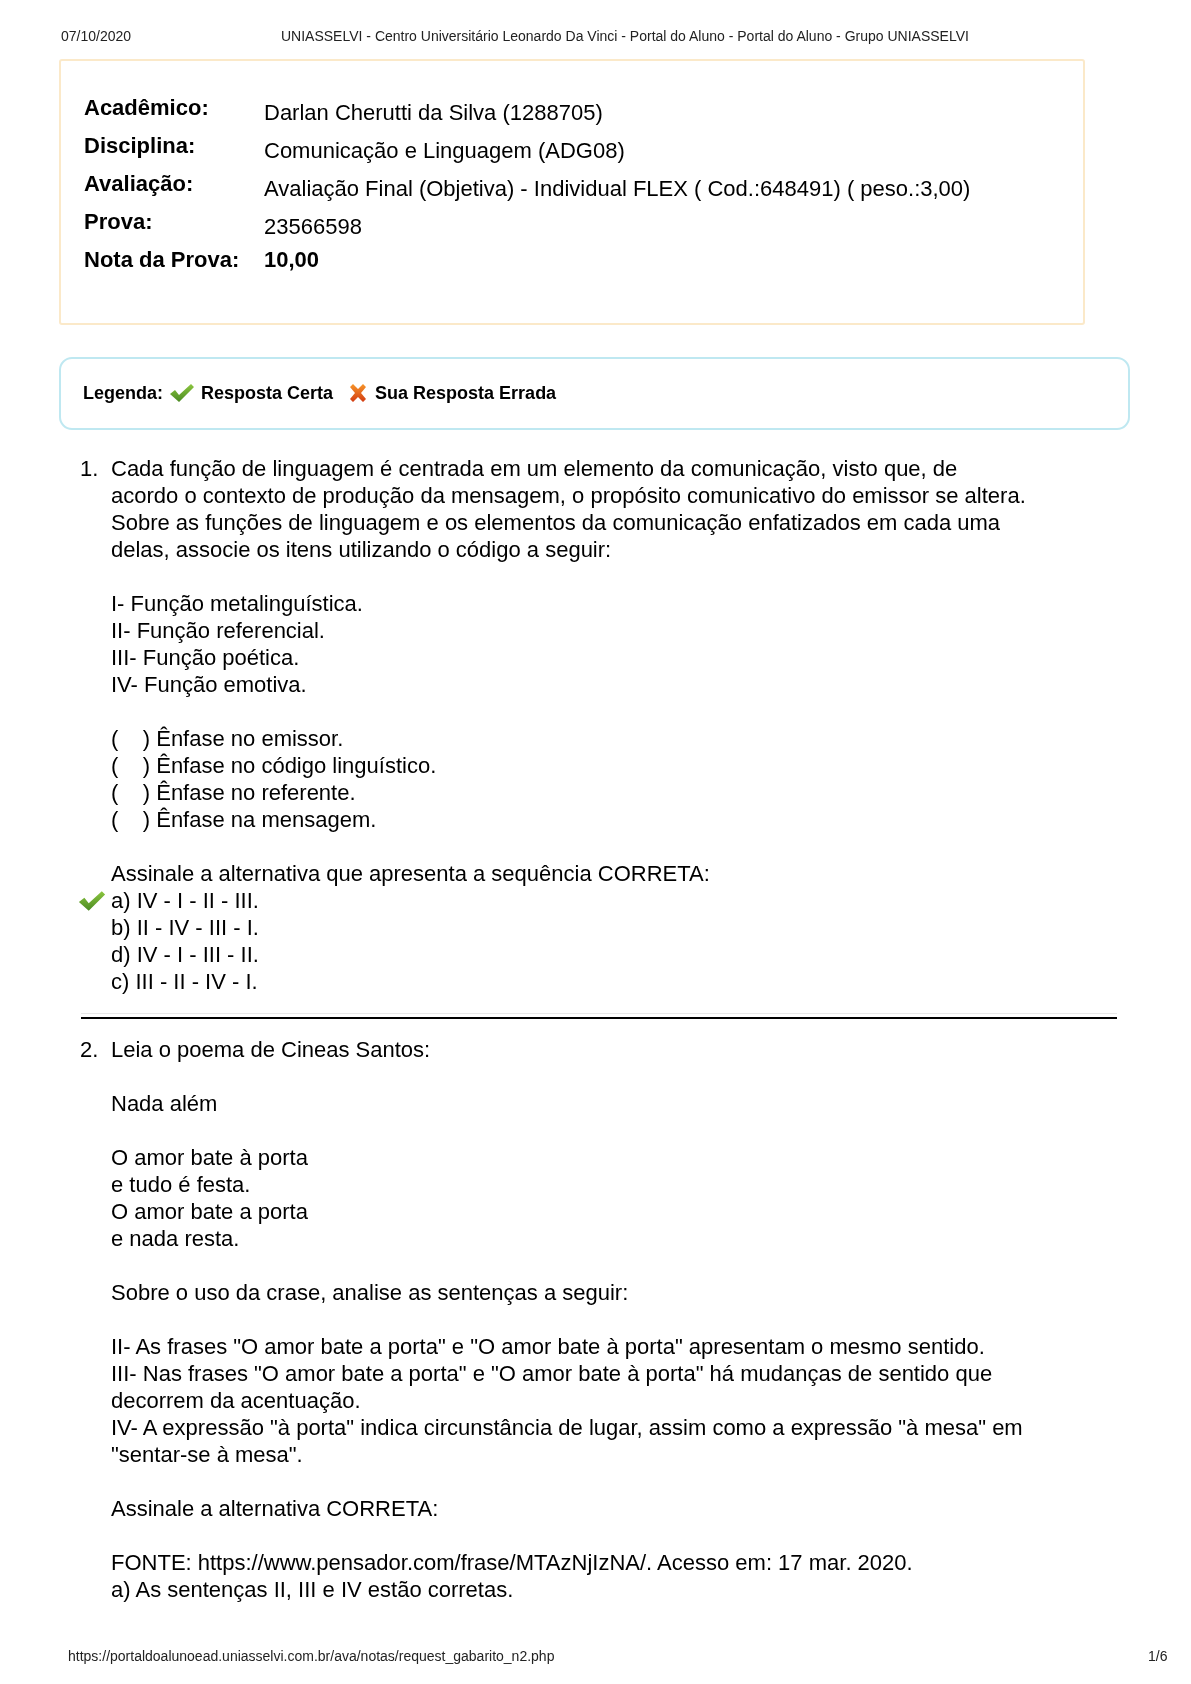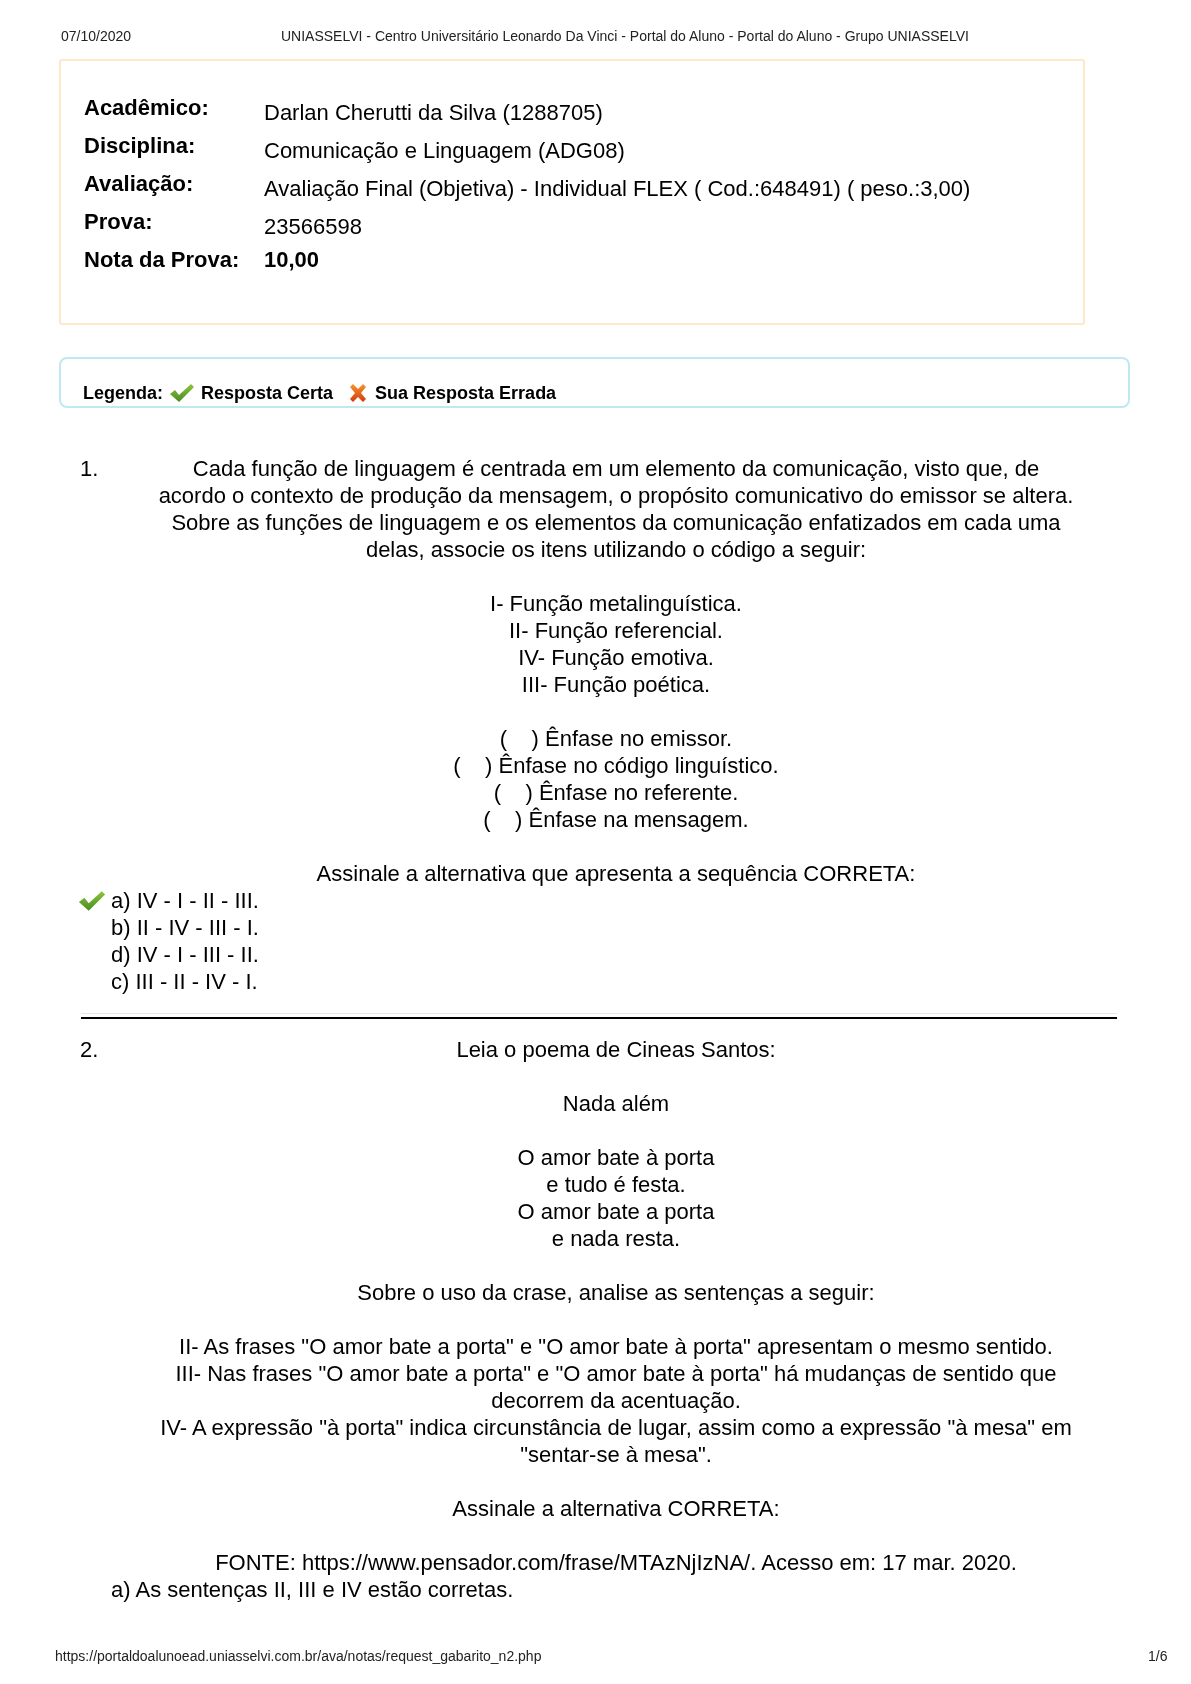--- a/index.html
+++ b/index.html
@@ -17,44 +17,44 @@
   .info-box {
     position: absolute; left: 59px; top: 59px; width: 1026px; height: 266px;
     border: 2px solid #fbe9c9; border-radius: 3px; box-sizing: border-box;
   }
   .info-row { position: absolute; left: 23px; height: 32px; font-size: 22px; }
   .info-row .lbl { position: absolute; left: 0; top: 0; font-weight: bold; white-space: nowrap; }
   .info-row .val { position: absolute; left: 180px; top: 5px; white-space: nowrap; }
   .info-row.bold .val { font-weight: bold; top: 0; }
 
   .legend-box {
-    position: absolute; left: 59px; top: 357px; width: 1071px; height: 51px;
-    border: 2px solid #bfe8f1; border-radius: 8px; box-sizing: border-box;
+    position: absolute; left: 59px; top: 357px; width: 1071px; height: 73px;
+    border: 2px solid #bfe8f1; border-radius: 13px; box-sizing: border-box;
     font-size: 18px; font-weight: bold;
   }
   .legend-inner { position: absolute; left: 22px; top: 23px; display: flex; align-items: center; white-space: nowrap; }
   .legend-inner .icon { display: inline-block; width: 26px; height: 22px; margin: 0 6px 0 6px; }
 
   .q { position: absolute; left: 80px; font-size: 22px; line-height: 27px; }
   .q .num { position: absolute; left: 0; top: 0; }
   .q .body { position: absolute; left: 31px; top: 0; width: 1010px; }
-  .line { white-space: nowrap; height: 27px; text-align: center; }
+  .line { white-space: nowrap; height: 27px; }
   .gap { height: 27px; }
   .alt { position: relative; white-space: nowrap; height: 27px; }
   .alt .mark { position: absolute; left: -34px; top: 2px; width: 30px; height: 24px; }
 
   .divider {
     position: absolute; left: 81px; top: 1017px; width: 1036px; height: 2px; background: #000;
   }
   .divider-light {
     position: absolute; left: 81px; top: 1013px; width: 1036px; height: 1px; background: #e8e8e8;
   }
 
   .print-footer { position: absolute; top: 1648px; left: 0; width: 1191px; font-size: 14px; color: #222; }
-  .print-footer .url { position: absolute; left: 55px; }
+  .print-footer .url { position: absolute; left: 68px; }
   .print-footer .page { position: absolute; left: 1120px; margin-left: 28px; }
 </style>
 </head>
 <body>
 
 <svg width="0" height="0" style="position:absolute">
   <defs>
     <linearGradient id="gchk" x1="0" y1="0" x2="0" y2="1">
       <stop offset="0" stop-color="#8cc63f"></stop>
       <stop offset="1" stop-color="#4a8a22"></stop>
@@ -117,22 +117,22 @@
 <div class="q" style="top:455px">
   <span class="num">1.</span>
   <div class="body">
     <div class="line">Cada função de linguagem é centrada em um elemento da comunicação, visto que, de</div>
     <div class="line">acordo o contexto de produção da mensagem, o propósito comunicativo do emissor se altera.</div>
     <div class="line">Sobre as funções de linguagem e os elementos da comunicação enfatizados em cada uma</div>
     <div class="line">delas, associe os itens utilizando o código a seguir:</div>
     <div class="gap"></div>
     <div class="line">I- Função metalinguística.</div>
     <div class="line">II- Função referencial.</div>
+    <div class="line">III- Função poética.</div>
     <div class="line">IV- Função emotiva.</div>
-    <div class="line">III- Função poética.</div>
     <div class="gap"></div>
     <div class="line" style="white-space:pre">(    ) Ênfase no emissor.</div>
     <div class="line" style="white-space:pre">(    ) Ênfase no código linguístico.</div>
     <div class="line" style="white-space:pre">(    ) Ênfase no referente.</div>
     <div class="line" style="white-space:pre">(    ) Ênfase na mensagem.</div>
     <div class="gap"></div>
     <div class="line">Assinale a alternativa que apresenta a sequência CORRETA:</div>
     <div class="alt">
       <svg class="mark">
           <use href="#chk"></use>

